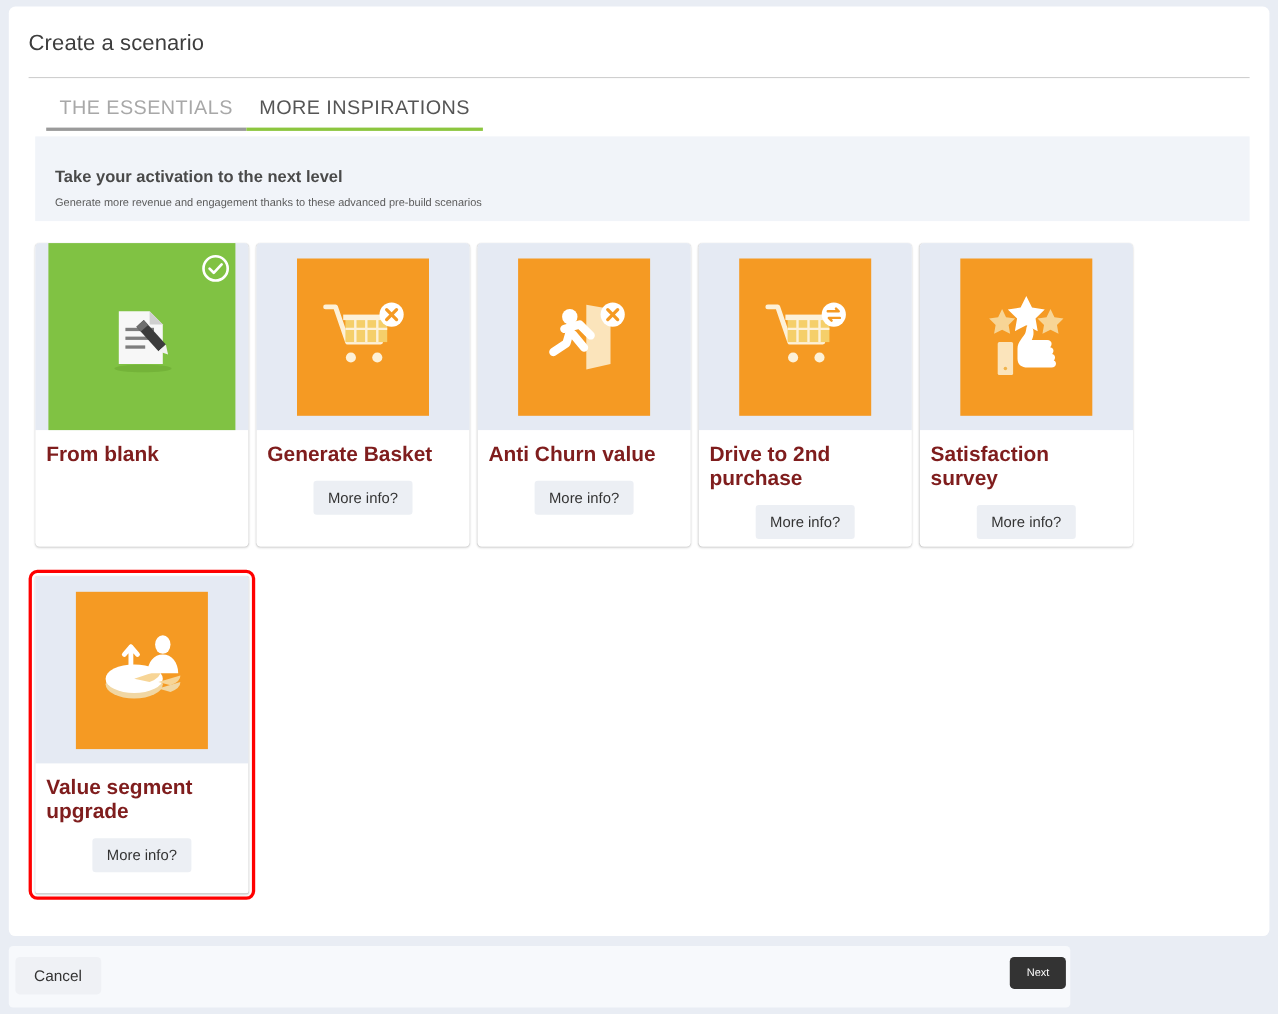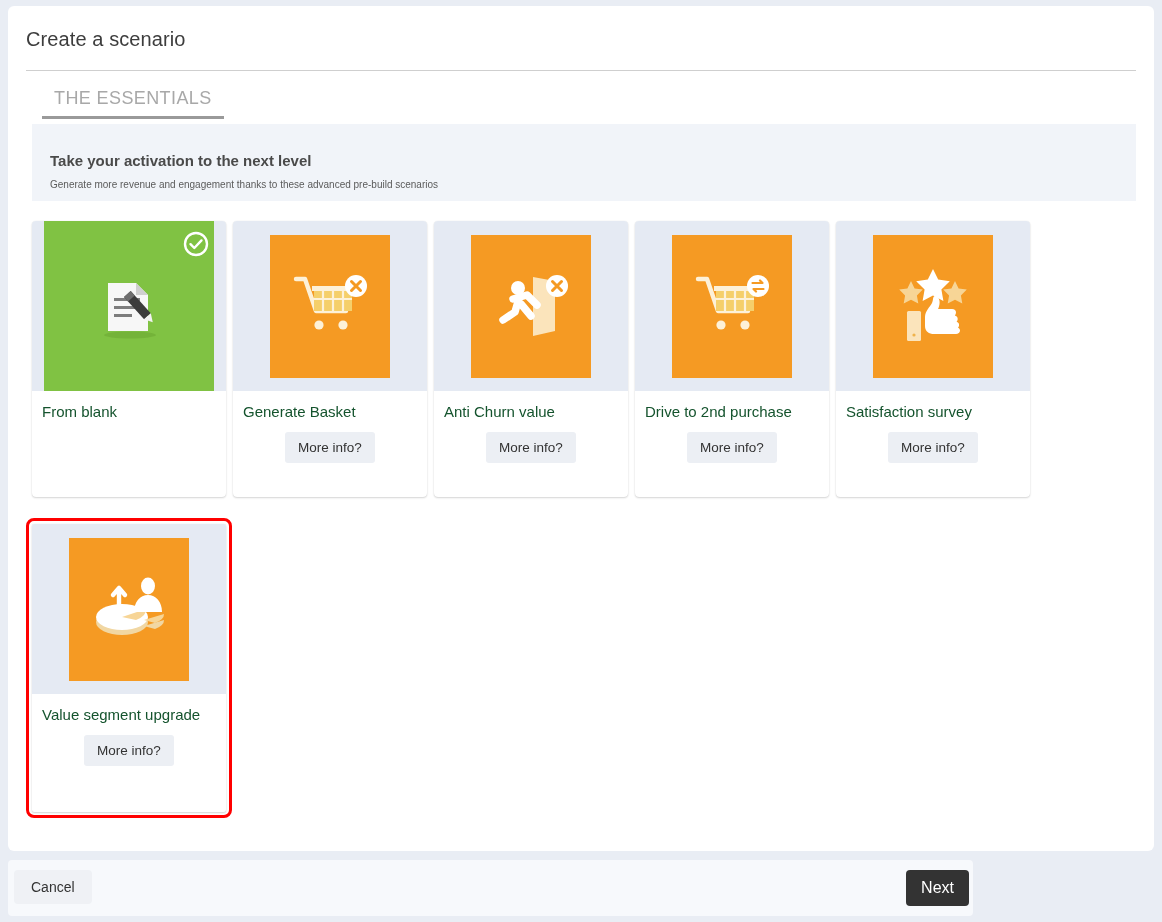--- a/index.html
+++ b/index.html
@@ -166,23 +166,23 @@
     height: 26px;
   }
 
   .card-body {
     padding: 12px 10px 10px 10px;
     flex: 1;
     display: flex;
     flex-direction: column;
   }
   .card-title {
-    font-size: 15px;
-    font-weight: normal;
-    color: #14532d;
+    font-size: 19px;
+    font-weight: bold;
+    color: #7f1d1d;
     line-height: 1.15;
     margin: 0 0 12px 0;
   }
   .more-info {
     align-self: center;
     background: #eceff4;
     border: none;
     border-radius: 3px;
     color: #333333;
     font-family: "Liberation Sans", sans-serif;
@@ -230,36 +230,40 @@
   }
   .btn-next {
     position: absolute;
     right: 4px;
     top: 10px;
     background: #333333;
     border: none;
     border-radius: 4px;
     color: #ffffff;
     font-family: "Liberation Sans", sans-serif;
-    font-size: 16px;
+    font-size: 10px;
     padding: 9px 15px;
     cursor: pointer;
   }
 </style>
 </head>
 <body>
 
 <div class="panel">
 
   <div class="panel-title">Create a scenario</div>
   <div class="title-rule"></div>
 
   <div class="tabs">
     <div class="tab inactive">
       <span>THE ESSENTIALS</span>
+      <span class="tab-underline"></span>
+    </div>
+    <div class="tab active">
+      <span>MORE INSPIRATIONS</span>
       <span class="tab-underline"></span>
     </div>
   </div>
 
   <div class="banner">
     <p class="banner-title">Take your activation to the next level</p>
     <p class="banner-sub">Generate more revenue and engagement thanks to these advanced pre-build scenarios</p>
   </div>
 
   <div class="grid">

